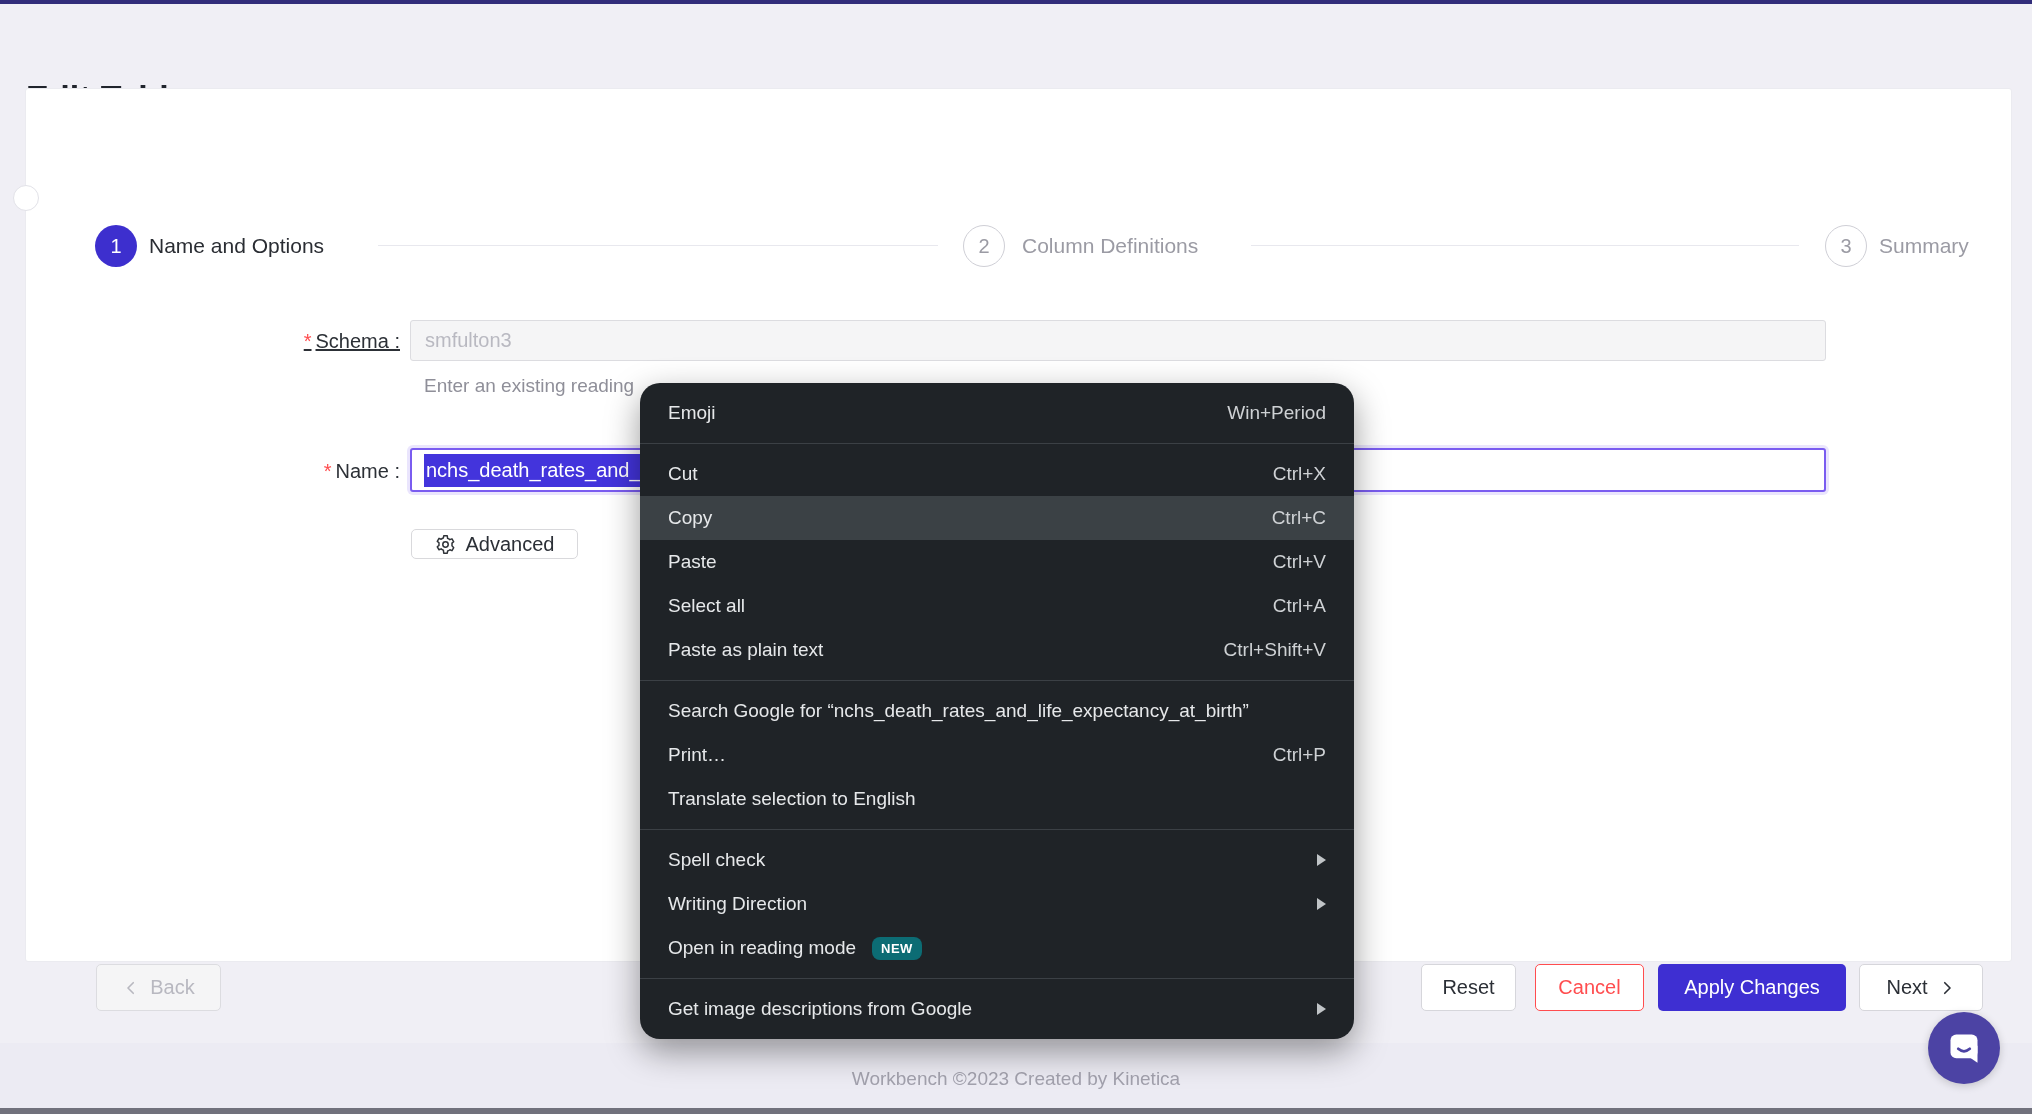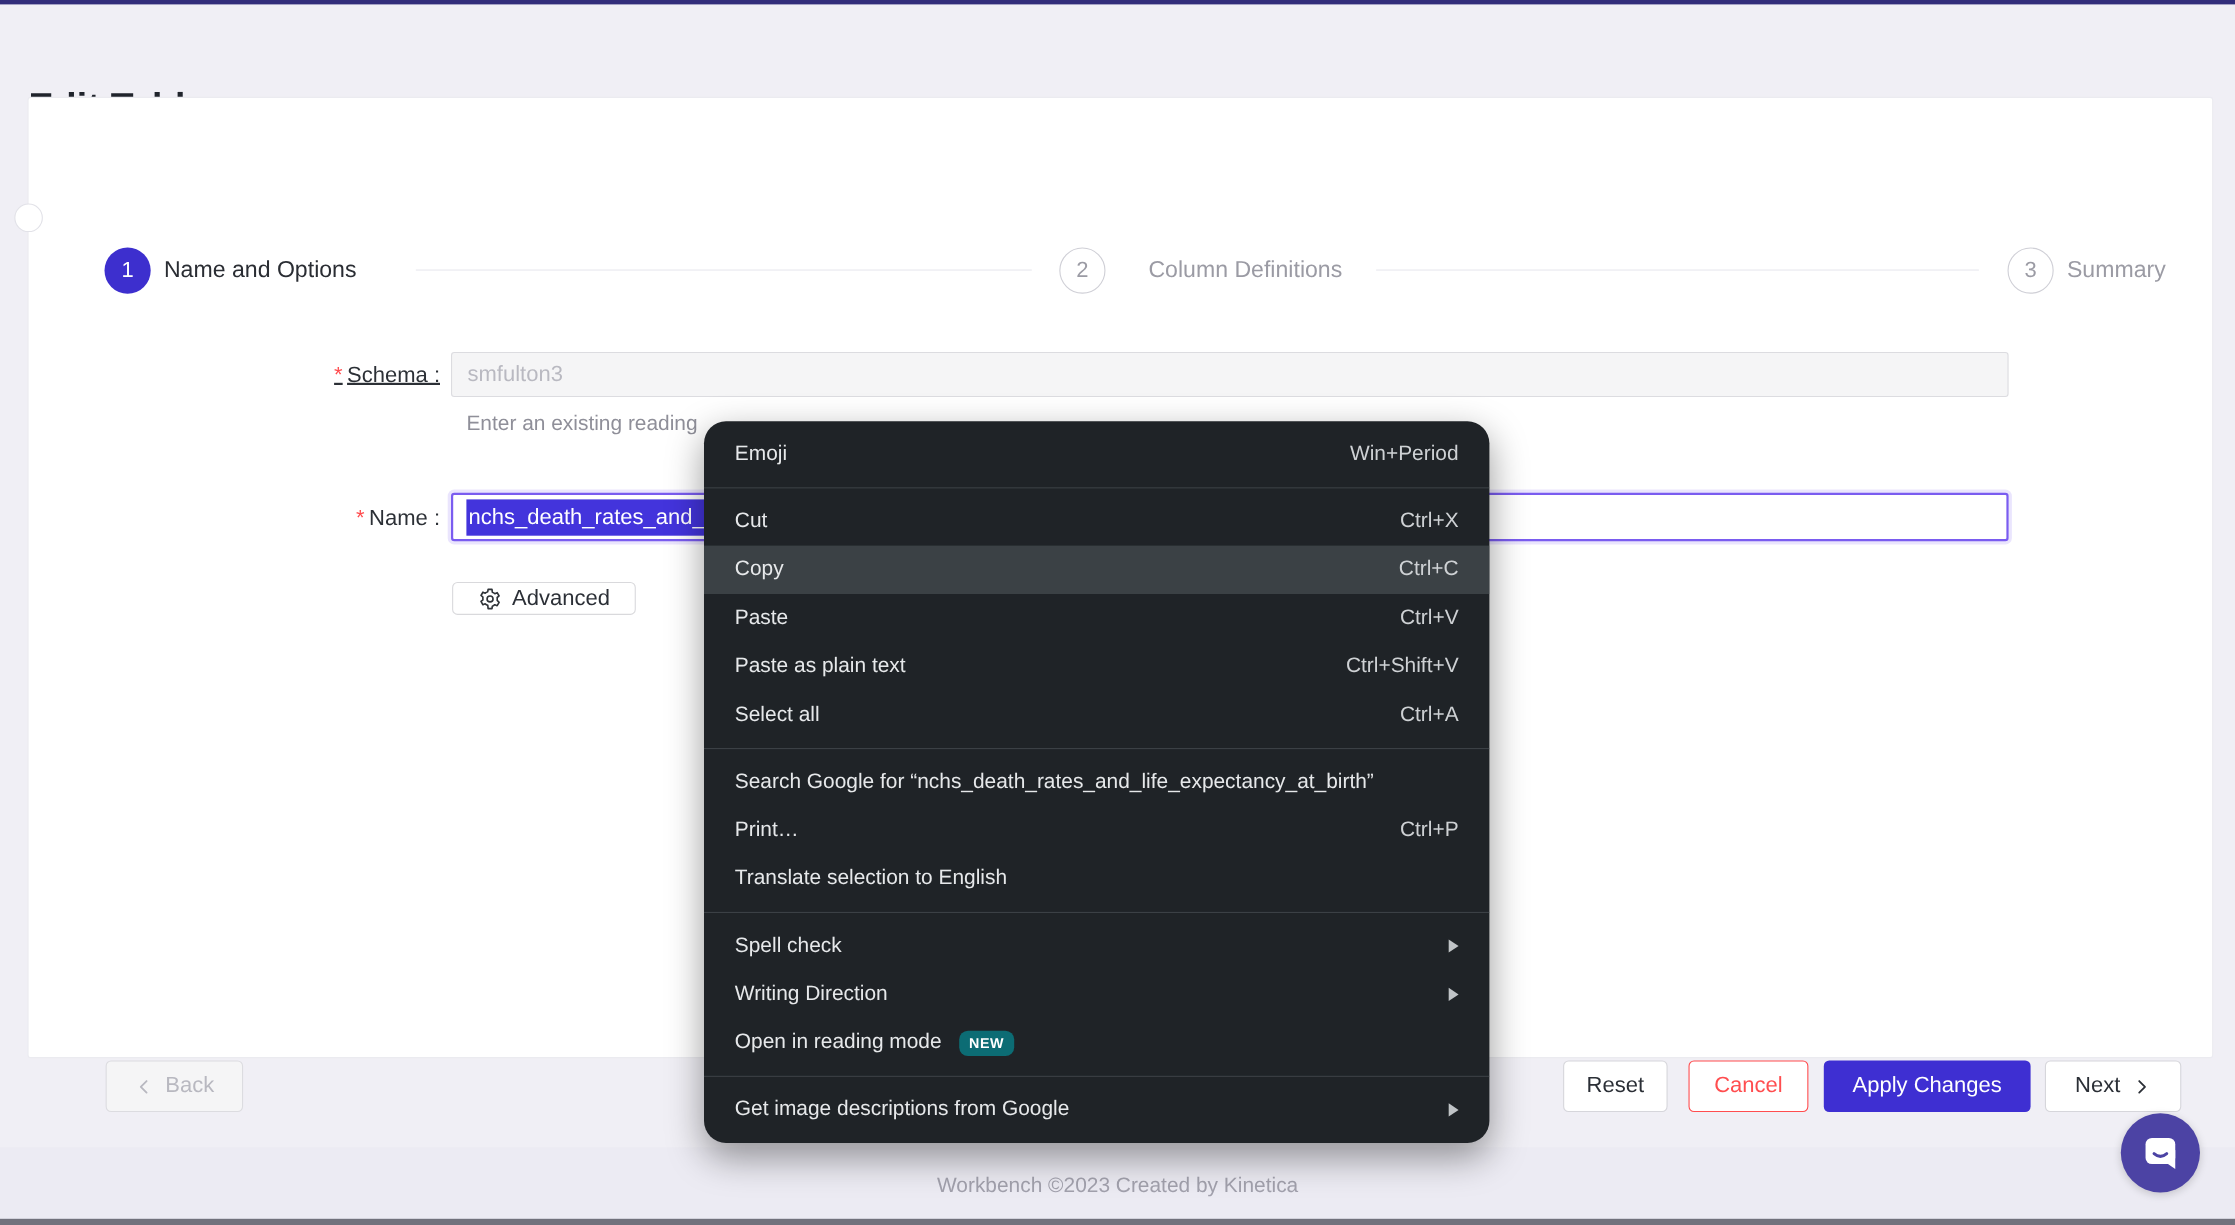--- a/index.html
+++ b/index.html
@@ -110,21 +110,21 @@
 
   <div class="step-circle active" style="left:69px; top:136px;">
     <span>1</span>
   </div>
   <div class="step-label active" style="left:123px; top:145px;">Name and Options</div>
   <div class="step-conn" style="left:352px; top:156px; width:560px;"></div>
 
   <div class="step-circle idle" style="left:937px; top:136px;">
     <span>2</span>
   </div>
-  <div class="step-label idle" style="left:1018px; top:145px;text-align:right;">Column Definitions</div>
+  <div class="step-label idle" style="left:996px; top:145px;text-align:right;">Column Definitions</div>
   <div class="step-conn" style="left:1225px; top:156px; width:548px;"></div>
 
   <div class="step-circle idle" style="left:1799px; top:136px;">
     <span>3</span>
   </div>
   <div class="step-label idle" style="left:1853px; top:145px;">Summary</div>
 
   <div class="form-label" style="top:241px;text-decoration:underline;">
     <span class="req">*</span><span>Schema :</span>
   </div>
@@ -192,26 +192,26 @@
     </div>
     <div class="cm-item hl">
       <span>Copy</span>
       <span class="cm-shortcut">Ctrl+C</span>
     </div>
     <div class="cm-item">
       <span>Paste</span>
       <span class="cm-shortcut">Ctrl+V</span>
     </div>
     <div class="cm-item">
+      <span>Select all</span>
+      <span class="cm-shortcut">Ctrl+A</span>
+    </div>
+    <div class="cm-item">
       <span>Paste as plain text</span>
       <span class="cm-shortcut">Ctrl+Shift+V</span>
-    </div>
-    <div class="cm-item">
-      <span>Select all</span>
-      <span class="cm-shortcut">Ctrl+A</span>
     </div>
   </div>
   <div class="cm-sep"></div>
   <div class="cm-section">
     <div class="cm-item">
       <span>Search Google for “nchs_death_rates_and_life_expectancy_at_birth”</span>
     </div>
     <div class="cm-item">
       <span>Print…</span>
       <span class="cm-shortcut">Ctrl+P</span>

